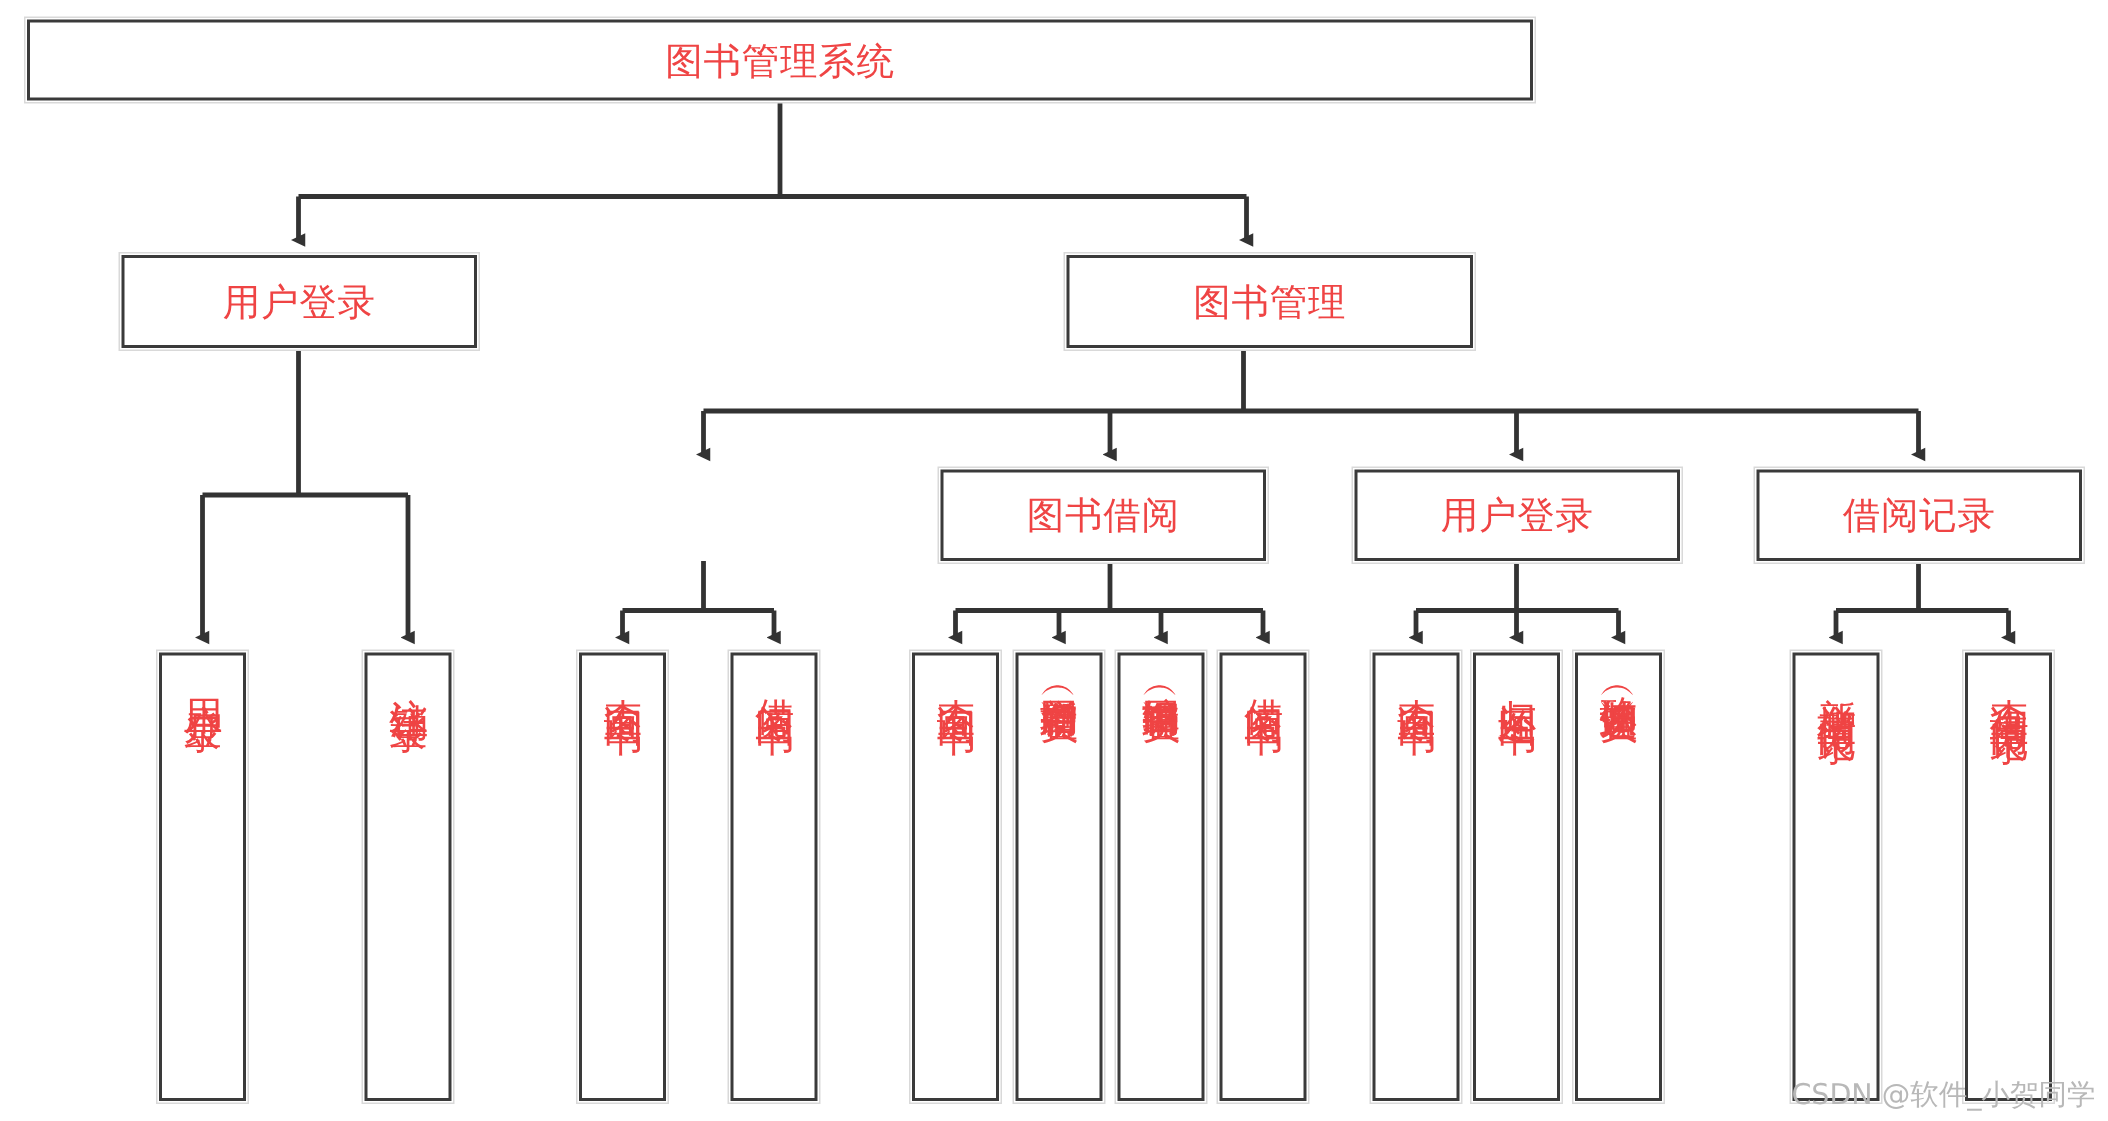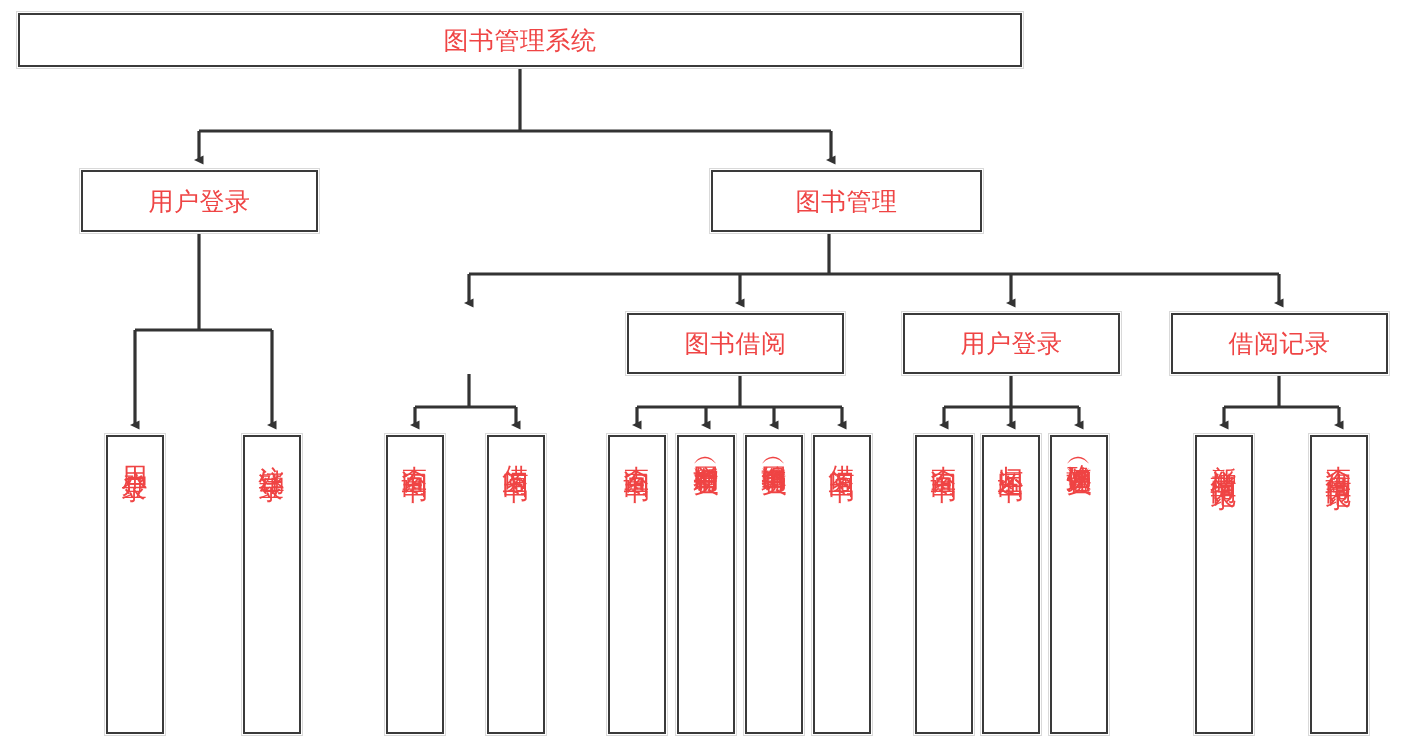--- a/index.html
+++ b/index.html
@@ -178,14 +178,15 @@
   <div class="node v tight" style="left: 1050px; top: 435px; width: 58px; height: 299px;">
     <span class="label">确认归还（管理员）</span>
   </div>
   <div class="node v" style="left: 1195px; top: 435px; width: 58px; height: 299px;">
     <span class="label">新增借阅记录</span>
   </div>
   <div class="node v" style="left: 1310px; top: 435px; width: 58px; height: 299px;">
     <span class="label">查询借阅记录</span>
   </div>
 
+  <div id="watermark">CSDN @软件_小贺同学</div>
 
 </div>
 
 </body></html>

